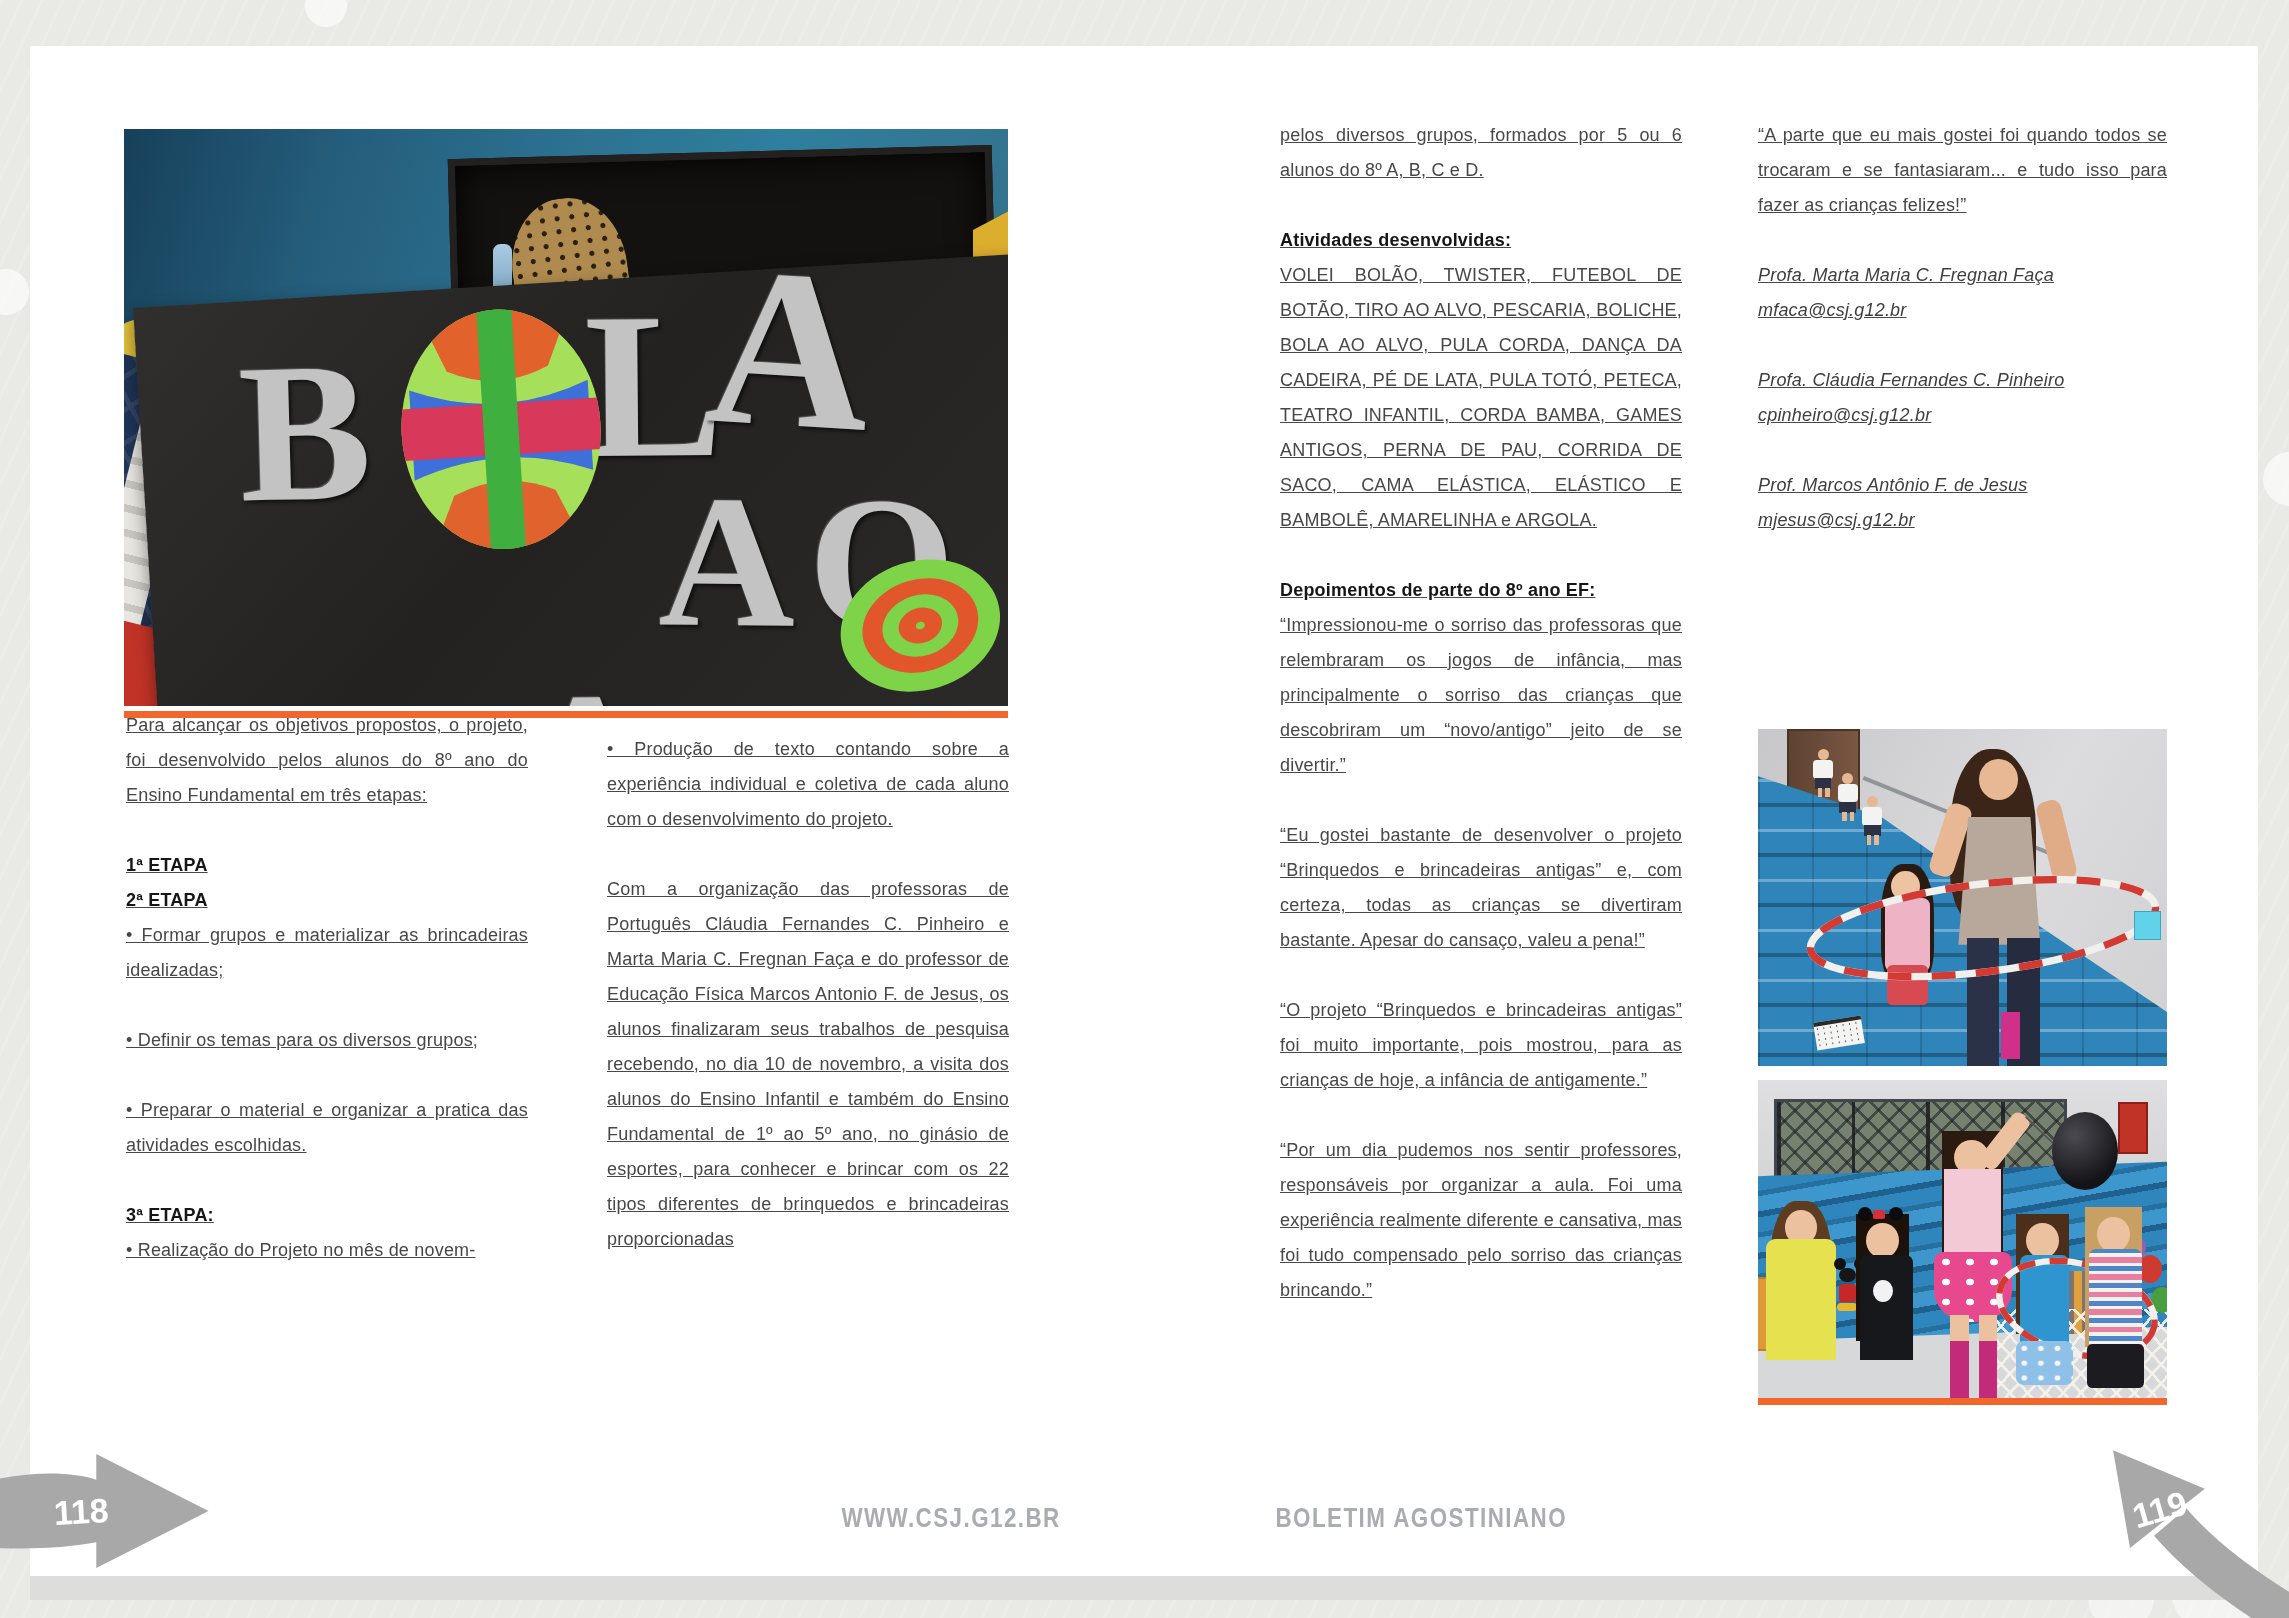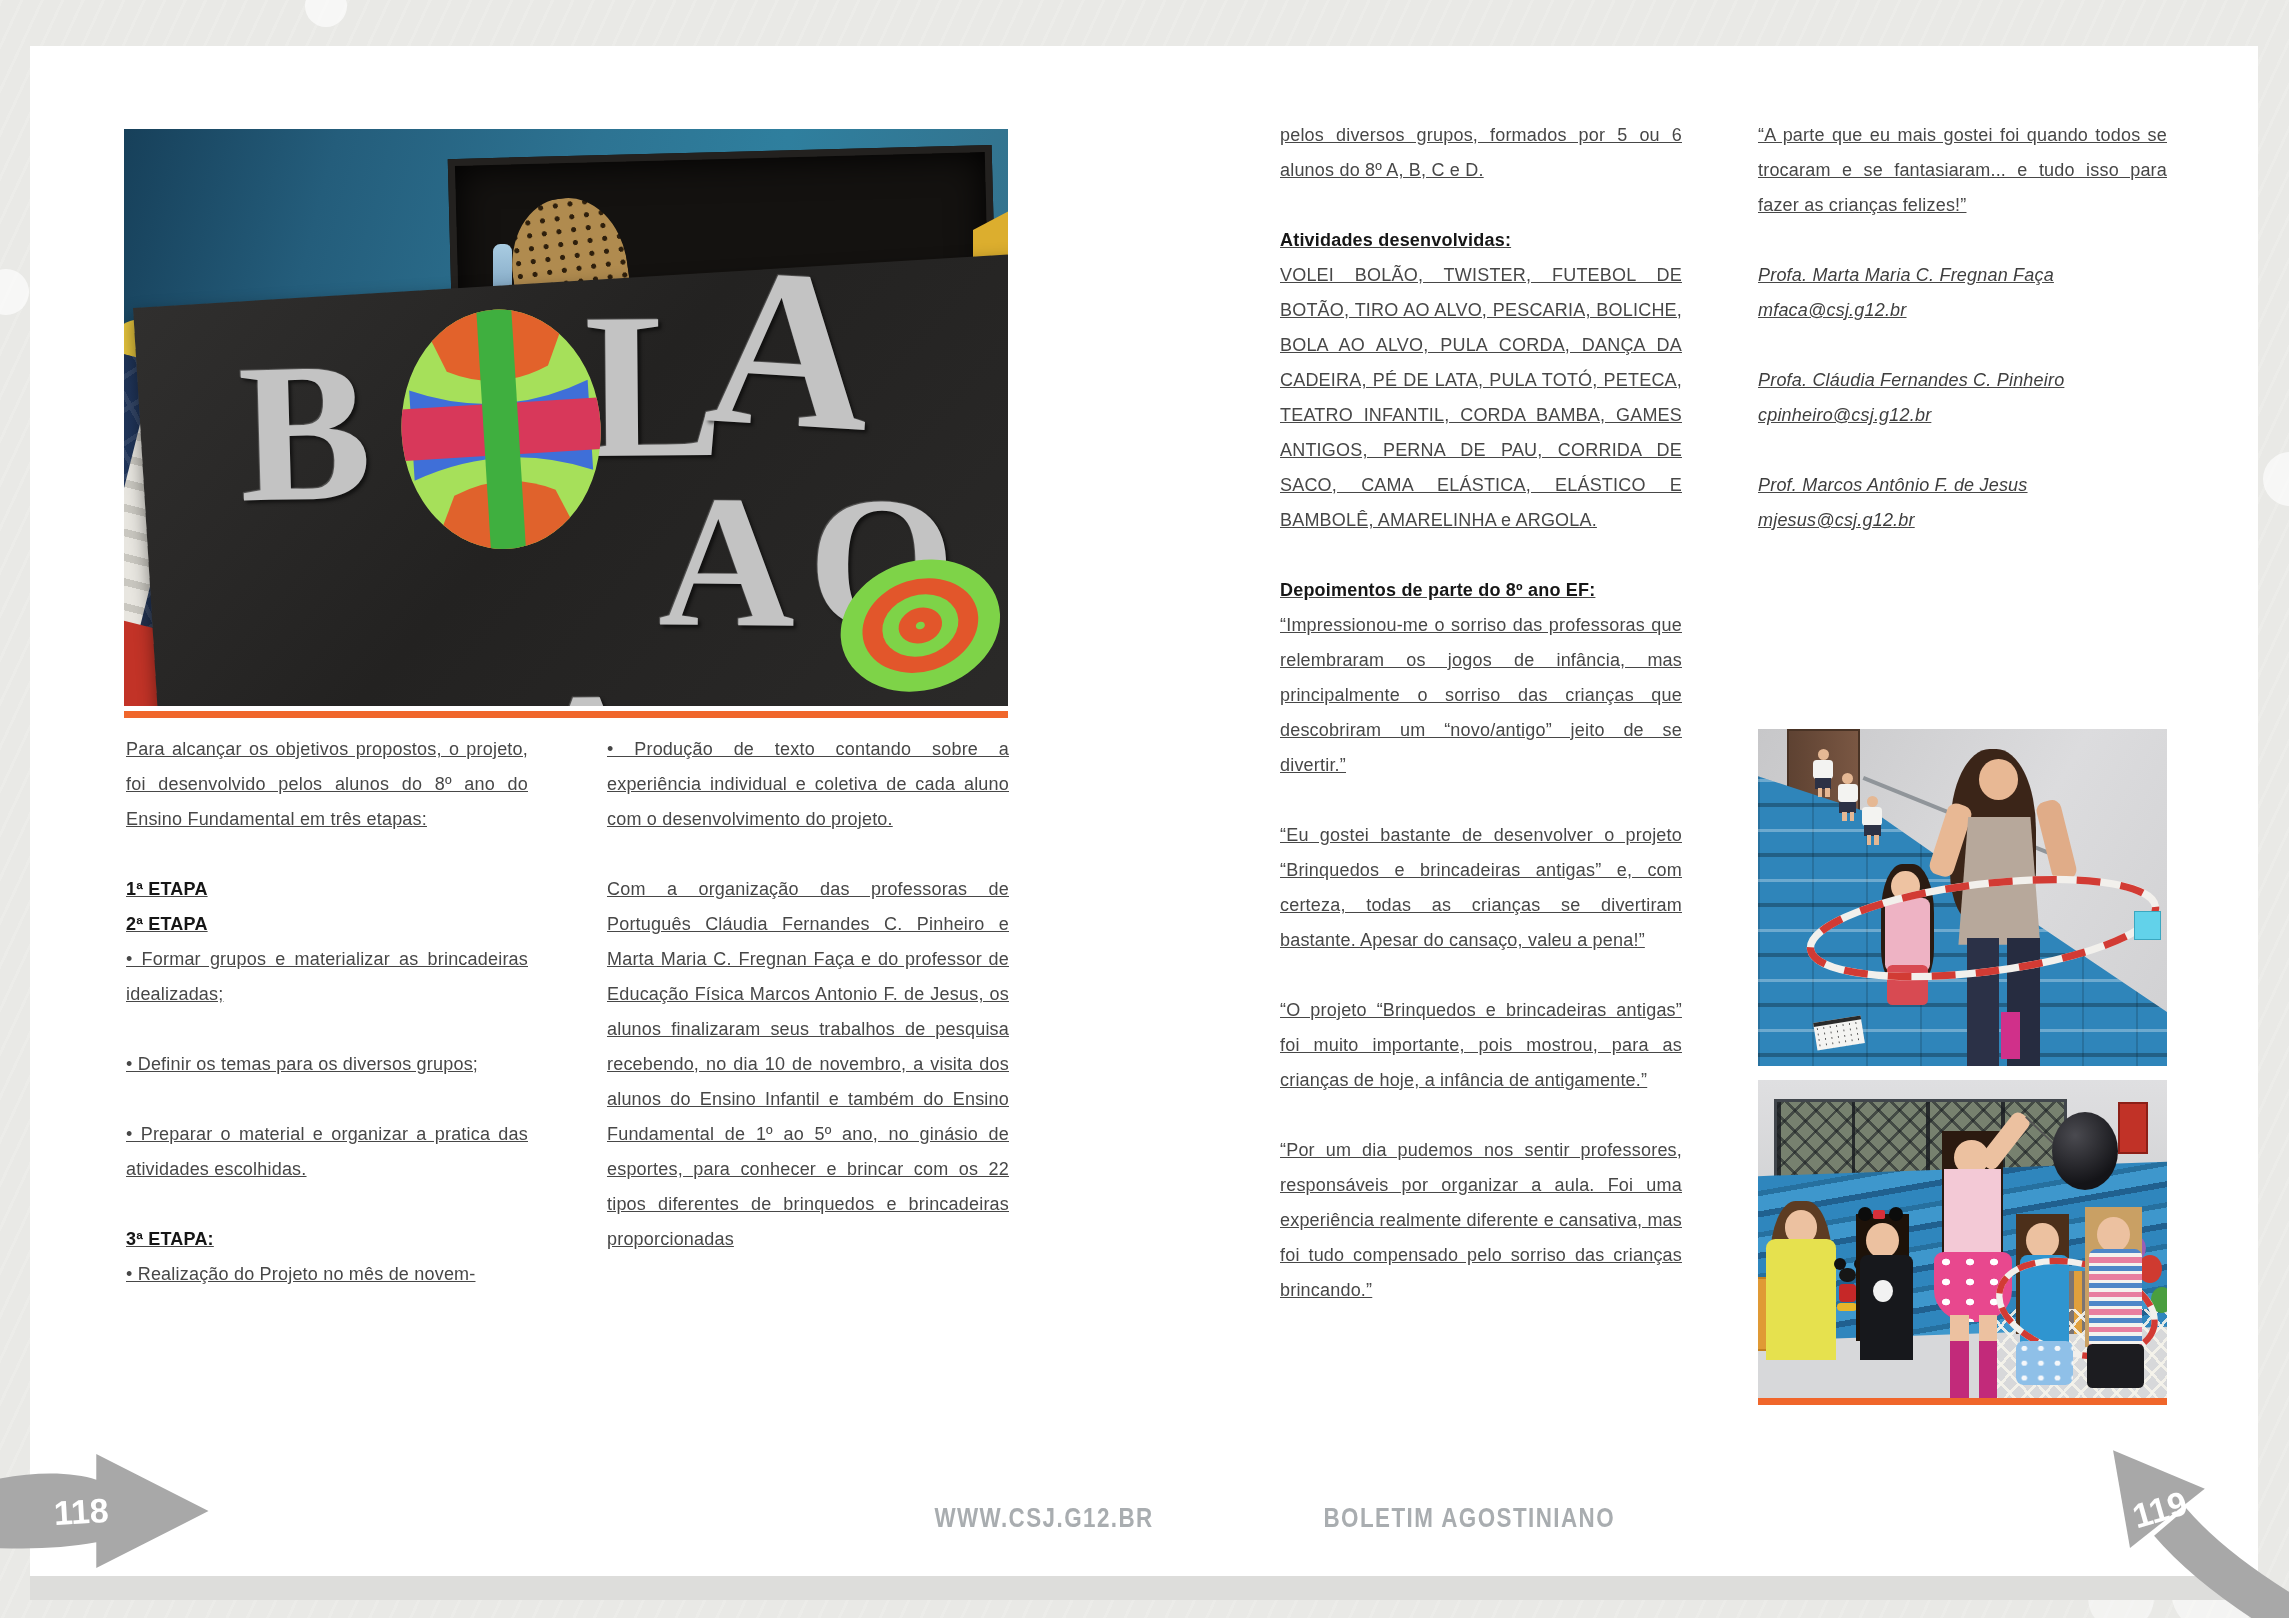--- a/index.html
+++ b/index.html
@@ -27,21 +27,21 @@
   .col p.hd{font-weight:700;color:#161616;margin:0;}
   .col p.credit{font-style:italic;color:#3e3e3e;margin:0;text-align:left;}
   .col p.credit.gap{margin-bottom:35px;}
   .col1{left:126px;top:732px;}
   .col2{left:607px;top:732px;}
   .col3{left:1280px;top:118px;}
   .col4{left:1758px;top:118px;width:409px;}
   
   .rule{position:absolute;height:7.4px;background:#f0662b;}
   
-  .footer-text{position:absolute;top:1503px;width:461px;text-align:center;
+  .footer-text{position:absolute;top:1503px;width:461px;text-align:left;
     font-weight:700;font-size:28px;color:#a9adb0;letter-spacing:1.8px;}
   .footer-text span{display:inline-block;transform:scaleX(.8);}
   .footer-site{left:784px;}
   .footer-pub{left:1209px;}
   .arrow-svg{position:absolute;z-index:5;}
   .arrow-118{left:0;top:1443px;}
   .arrow-119{left:2067px;top:1426px;}
   
   .photo{position:absolute;overflow:hidden;background:#888;}
   .photo *{position:absolute;}
@@ -240,21 +240,21 @@
             <ellipse cx="95" cy="79" rx="64" ry="50" fill="#e2562b"></ellipse>
             <ellipse cx="95" cy="79" rx="42" ry="33" fill="#7ed348"></ellipse>
             <ellipse cx="95" cy="79" rx="24" ry="19" fill="#e2562b"></ellipse>
             <ellipse cx="95" cy="79" rx="5" ry="4" fill="#7ed348"></ellipse>
           </g>
         </svg>
       </div>
     </div>
     <div class="rule" style="left:94px;top:665px;width:884px;"></div>
 
-    <div class="col col1" style="left:96px;top:686px;">
+    <div class="col col1" style="left:96px;top:662px;">
       <p>Para alcançar os objetivos propostos, o projeto, foi desenvolvido pelos alunos do 8º ano do Ensino Fundamental em três etapas:</p>
       <p class="hd">1ª ETAPA</p>
       <p class="hd">2ª ETAPA</p>
       <p>• Formar grupos e materializar as brincadeiras idealizadas;</p>
       <p>• Definir os temas para os diversos grupos;</p>
       <p>• Preparar o material e organizar a pratica das atividades escolhidas.</p>
       <p class="hd">3ª ETAPA:</p>
       <p>• Realização do Projeto no mês de novem-</p>
     </div>
 

